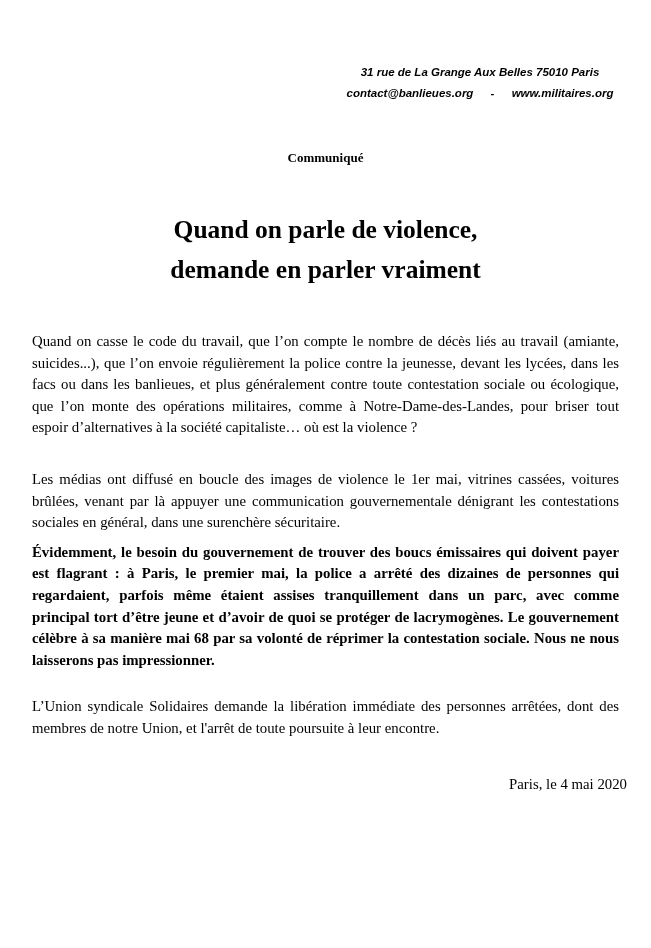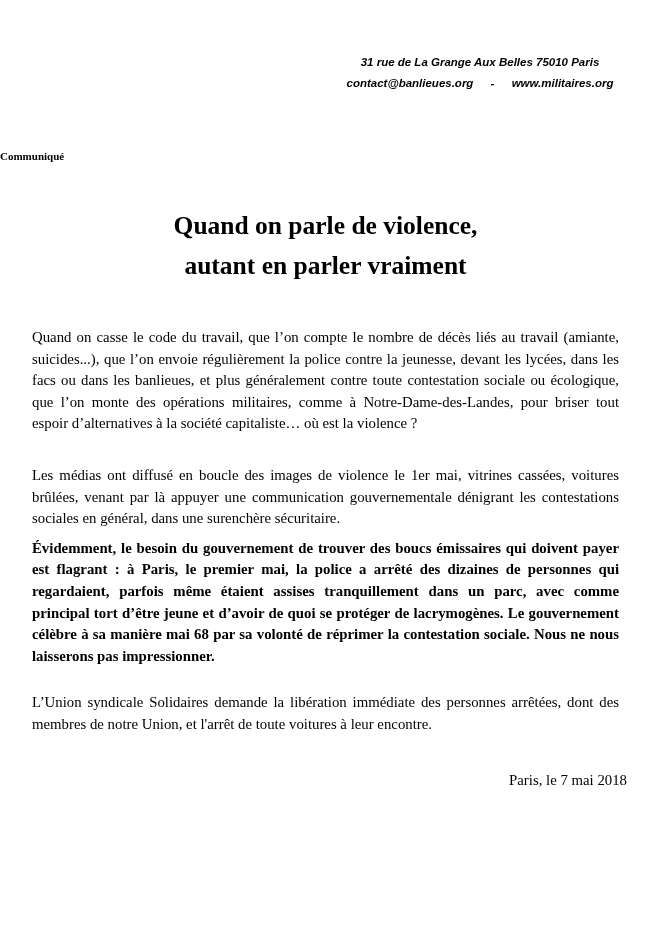--- a/index.html
+++ b/index.html
@@ -25,32 +25,32 @@
   .logo-brand {
     position: absolute; left: 0px; top: 16px;
     font-size: 58px; font-weight: bold;
     letter-spacing: -3px; line-height: 1;
     transform: scaleX(0.94); transform-origin: left top;
     white-space: nowrap;
   }
   .logo-underline { position: absolute; left: 2px; top: 80px; width: 240px; height: 15px; }
 
   .address-block {
-    position: absolute; left: 330px; top: 52px; width: 300px;
+    position: absolute; left: 330px; top: 62px; width: 300px;
     text-align: center;
     font-family: "Liberation Sans", sans-serif;
     font-style: italic; font-weight: bold;
     font-size: 11.5px; line-height: 21px;
     white-space: nowrap;
   }
   .address-sep { display: inline-block; margin: 0 14px; }
 
   
   .kicker {
-    text-align: left; font-weight: bold; font-size: 11px;
+    text-align: center; font-weight: bold; font-size: 13px;
     margin: 12px 0 4px 0;
   }
   .doc-title {
     text-align: center; font-weight: bold; font-size: 25.5px;
     line-height: 40px; margin: 44px 0 0 0;
   }
 
   
   .body-text { margin: 0 24px; }
   .body-text p {
@@ -83,25 +83,25 @@
         <span>www.militaires.org</span>
       </div>
     </div>
 
   </div>
 
   <div class="kicker">Communiqué</div>
 
   <h1 class="doc-title">
     <div>Quand on parle de violence,</div>
-    <div>autant en parler vraiment</div>
+    <div>demande en parler vraiment</div>
   </h1>
 
   <div class="body-text">
     <p class="p-first">Quand on casse le code du travail, que l’on compte le nombre de décès liés au travail (amiante, suicides...), que l’on envoie régulièrement la police contre la jeunesse, devant les lycées, dans les facs ou dans les banlieues, et plus généralement contre toute contestation sociale ou écologique, que l’on monte des opérations militaires, comme à Notre-Dame-des-Landes, pour briser tout espoir d’alternatives à la société capitaliste… où est la violence ?</p>
     <p class="p-gap">Les médias ont diffusé en boucle des images de violence le 1er mai, vitrines cassées, voitures brûlées, venant par là appuyer une communication gouvernementale dénigrant les contestations sociales en général, dans une surenchère sécuritaire.</p>
     <p class="p-nogap">Évidemment, le besoin du gouvernement de trouver des boucs émissaires qui doivent payer est flagrant : à Paris, le premier mai, la police a arrêté des dizaines de personnes qui regardaient, parfois même étaient assises tranquillement dans un parc, avec comme principal tort d’être jeune et d’avoir de quoi se protéger de lacrymogènes. Le gouvernement célèbre à sa manière mai 68 par sa volonté de réprimer la contestation sociale. Nous ne nous laisserons pas impressionner.</p>
-    <p class="p-gap-sm">L’Union syndicale Solidaires demande la libération immédiate des personnes arrêtées, dont des membres de notre Union, et l'arrêt de toute voitures à leur encontre.</p>
+    <p class="p-gap-sm">L’Union syndicale Solidaires demande la libération immédiate des personnes arrêtées, dont des membres de notre Union, et l'arrêt de toute poursuite à leur encontre.</p>
   </div>
 
-  <div class="dateline">Paris, le 7 mai 2018</div>
+  <div class="dateline">Paris, le 4 mai 2020</div>
 
 </div>
 
 </body></html>

